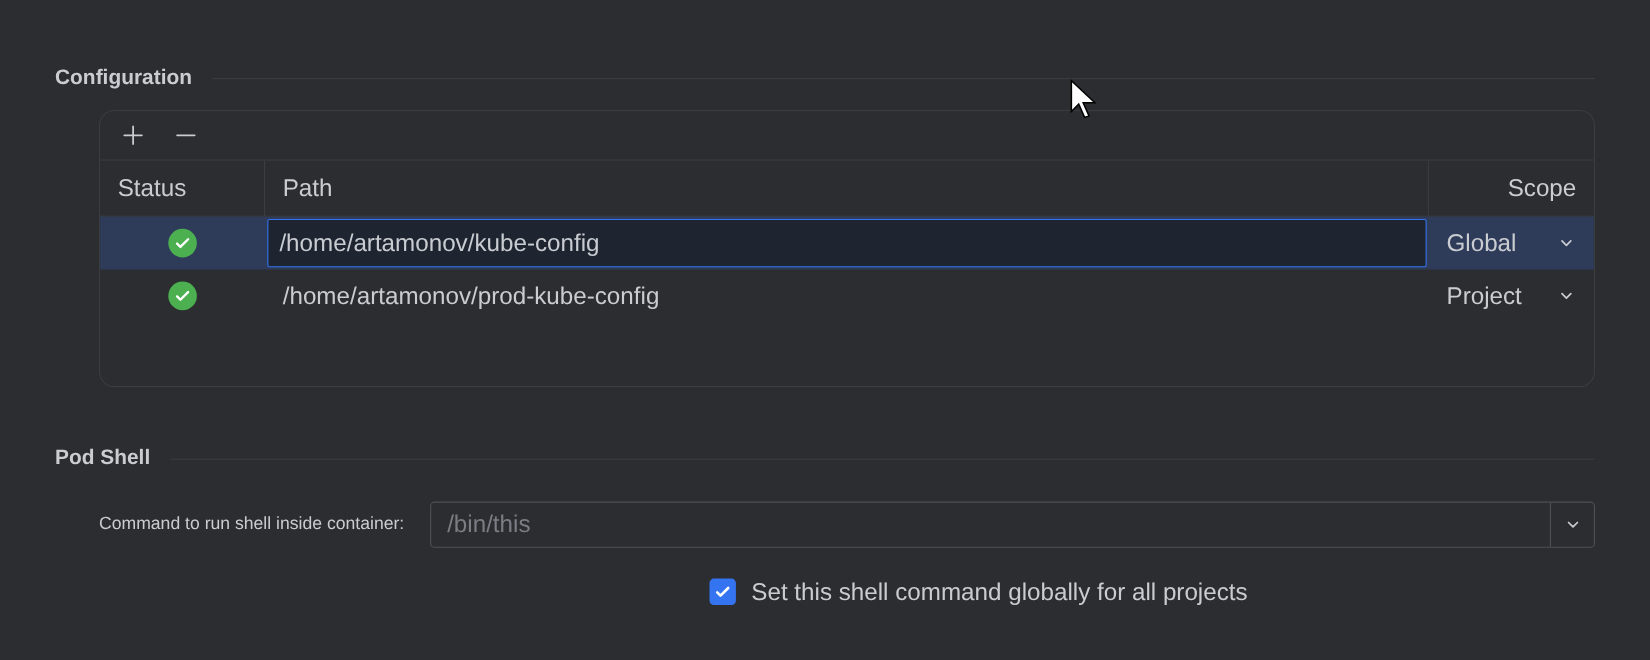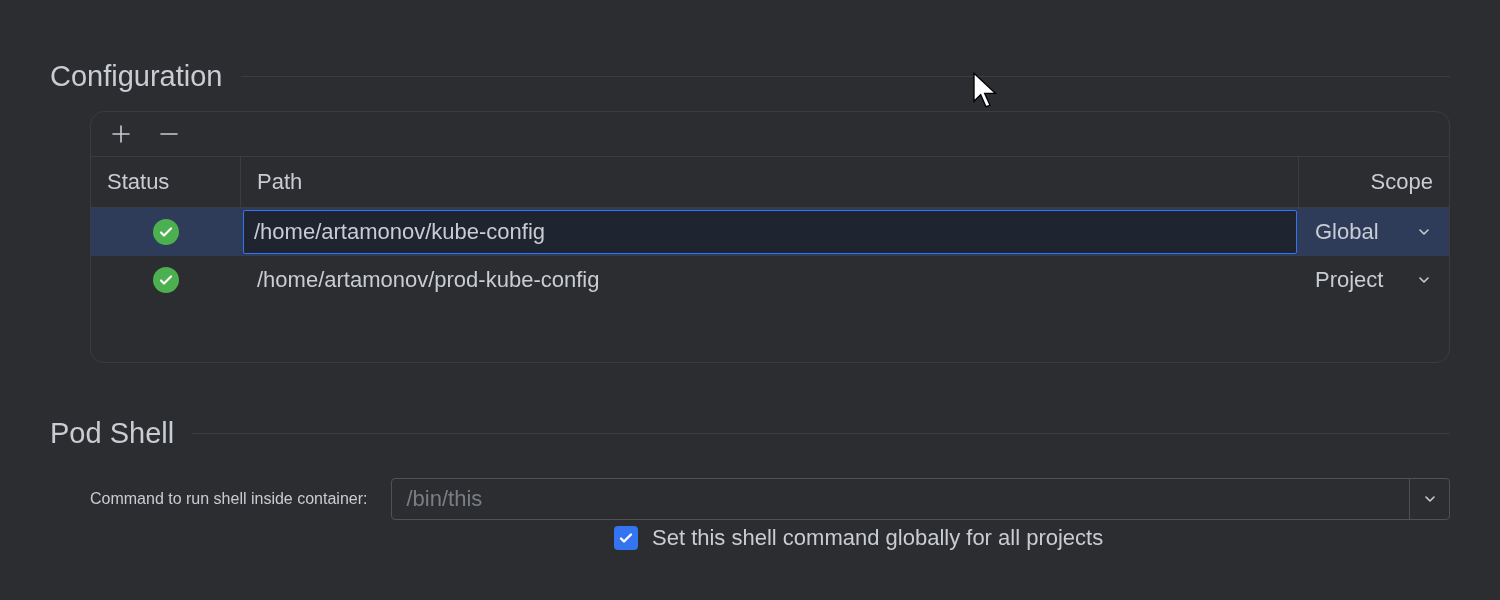--- a/index.html
+++ b/index.html
@@ -23,22 +23,22 @@
     margin-top: 60px;
     margin-bottom: 18px;
   }
   .section-header .line {
     flex: 1;
     height: 1px;
     background: #3a3c40;
   }
   .section-title {
     color: #c9ccd1;
-    font-size: 29px;
-    font-weight: 400;
+    font-size: 19px;
+    font-weight: 700;
   }
   .table-box {
     margin-left: 40px;
     border: 1px solid #3a3c40;
     border-radius: 14px;
     overflow: hidden;
   }
   .toolbar {
     display: flex;
     align-items: center;
@@ -260,21 +260,21 @@
               <path d="M3 5l4 4 4-4" stroke="#c9ccd1" stroke-width="1.6" fill="none" stroke-linecap="round" stroke-linejoin="round"></path>
             </svg>
         </div>
       </div>
     </div>
 
     <div class="checkbox-row" style="margin-left:calc(100% - 843px);"></div>
   </div>
 </div>
 
-<div style="position:absolute; left:614px; top:525px; display:flex; align-items:center; gap:14px;">
+<div style="position:absolute; left:645px; top:525px; display:flex; align-items:center; gap:14px;">
   <div class="checkbox">
     <svg width="16" height="16" viewBox="0 0 16 16">
         <path d="M3 8.5l3 3 7-7" stroke="#fff" stroke-width="2.4" fill="none" stroke-linecap="round" stroke-linejoin="round"></path>
       </svg>
   </div>
   <span>Set this shell command globally for all projects</span>
 </div>
 
 <svg class="cursor" viewBox="0 0 20 30">
   <path d="M1 1 L1 22 L6 17 L10 26 L13 25 L9 16 L17 16 Z" fill="#fff" stroke="#000" stroke-width="1"></path>

